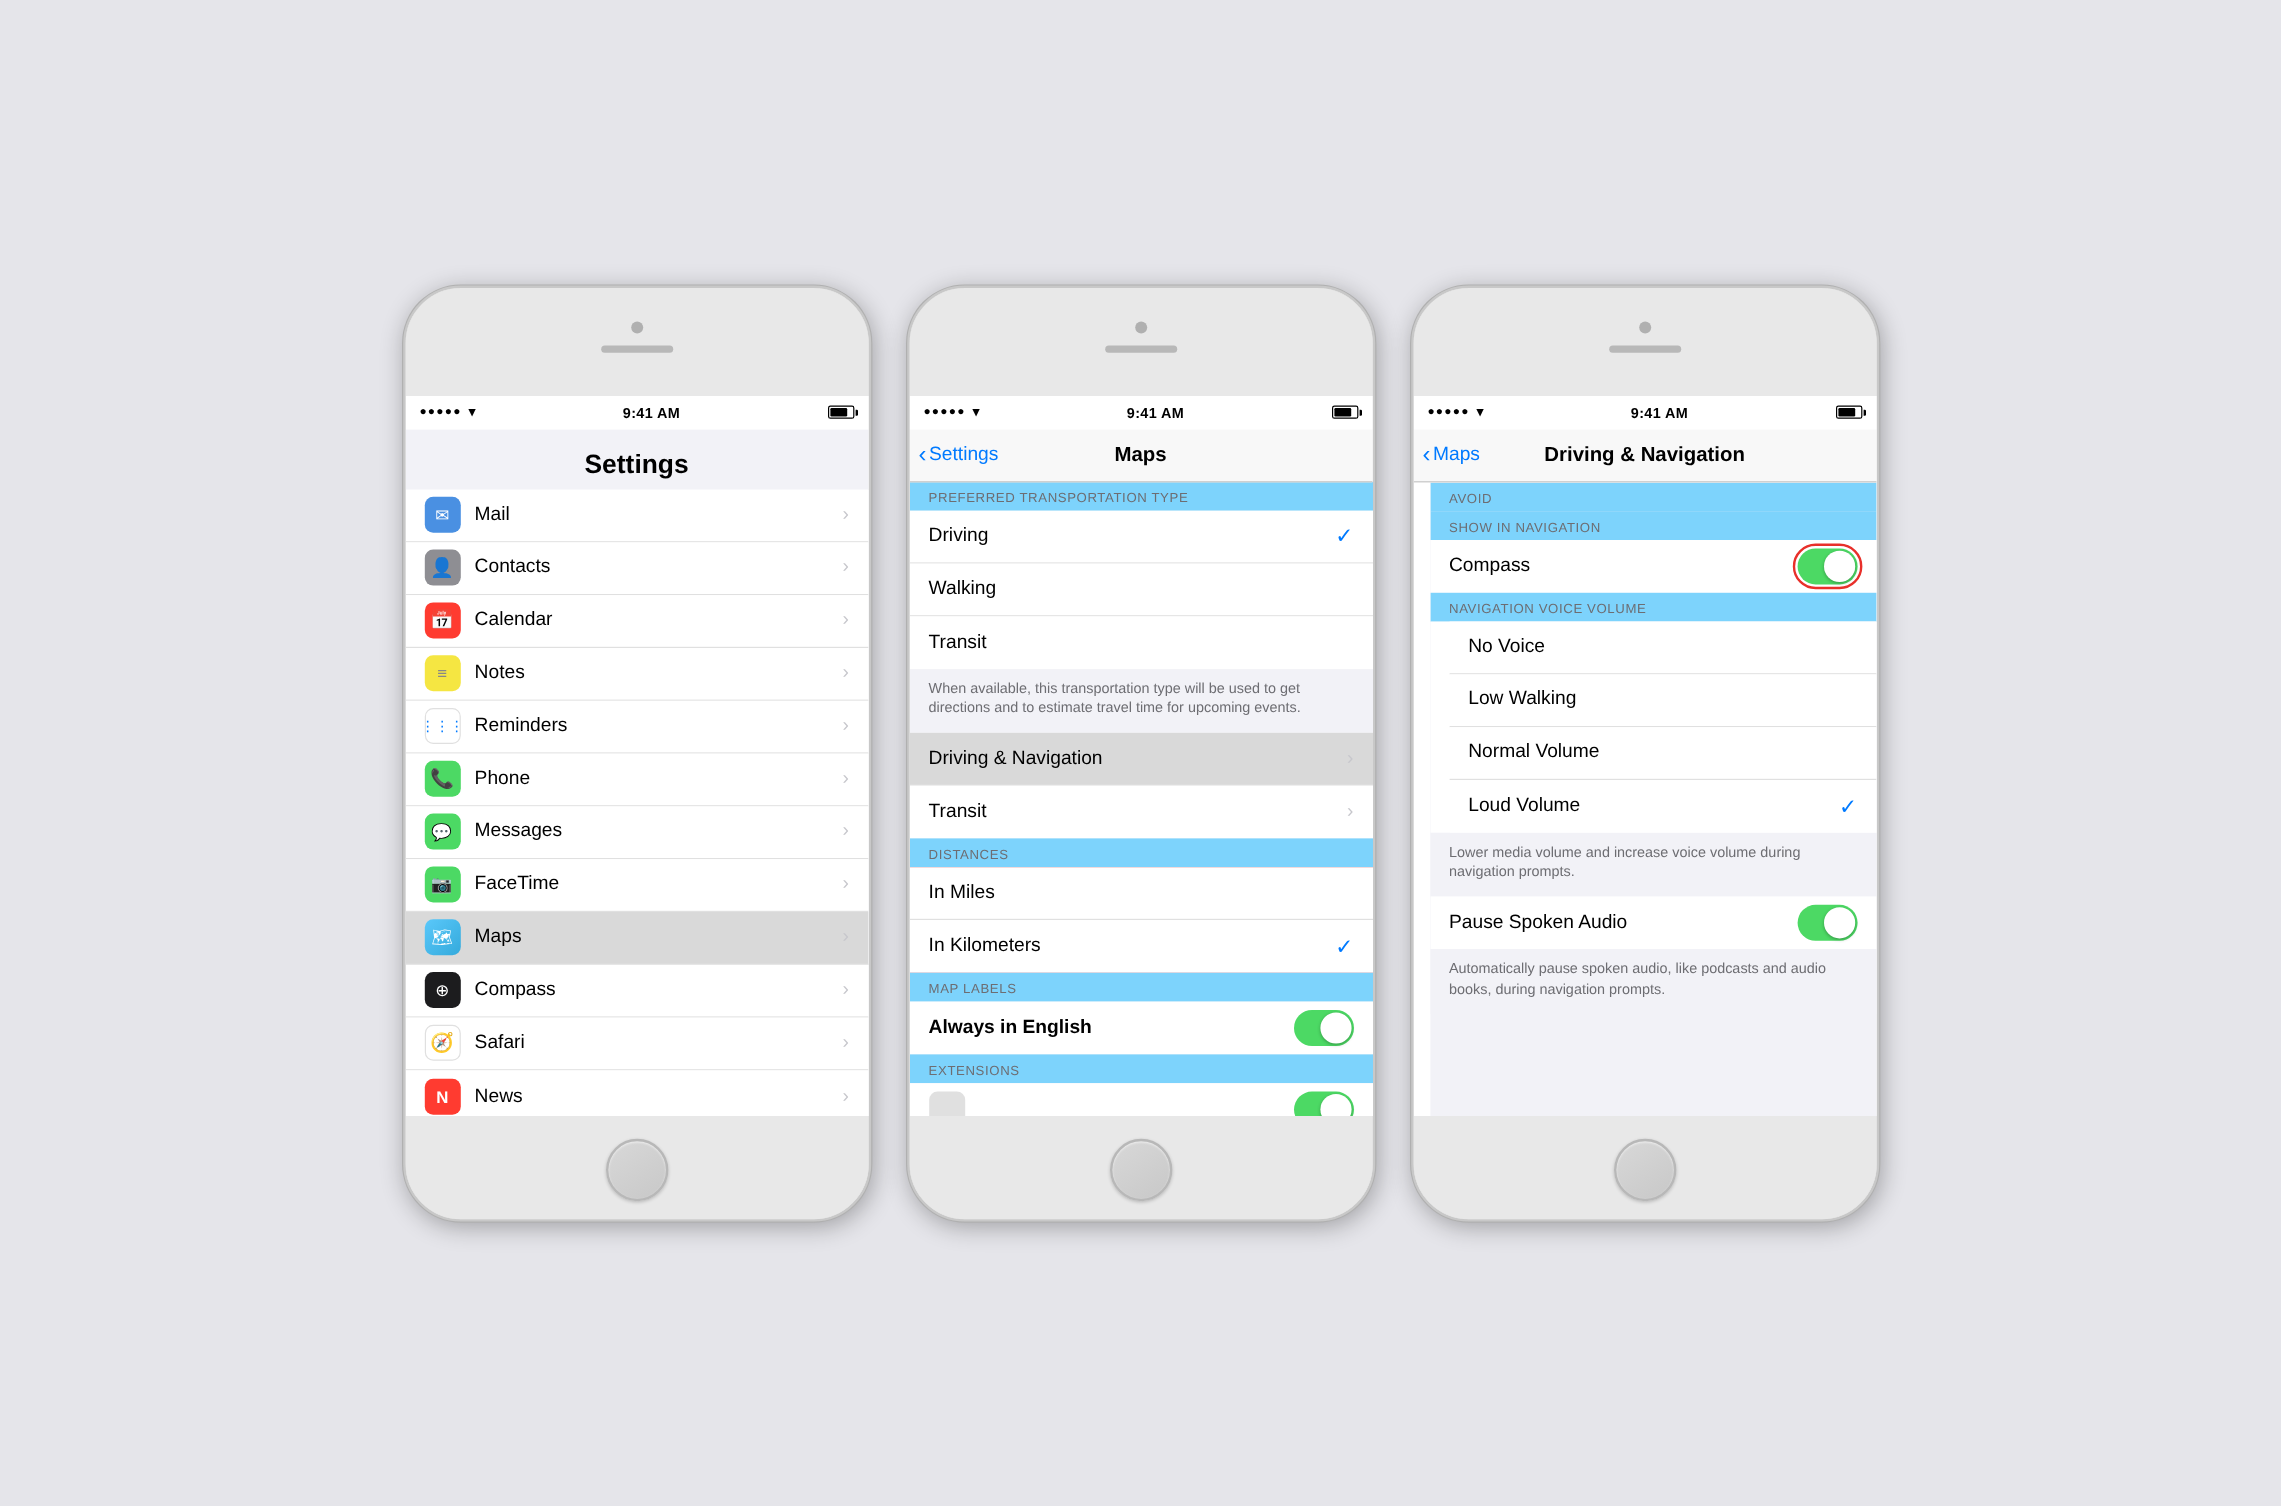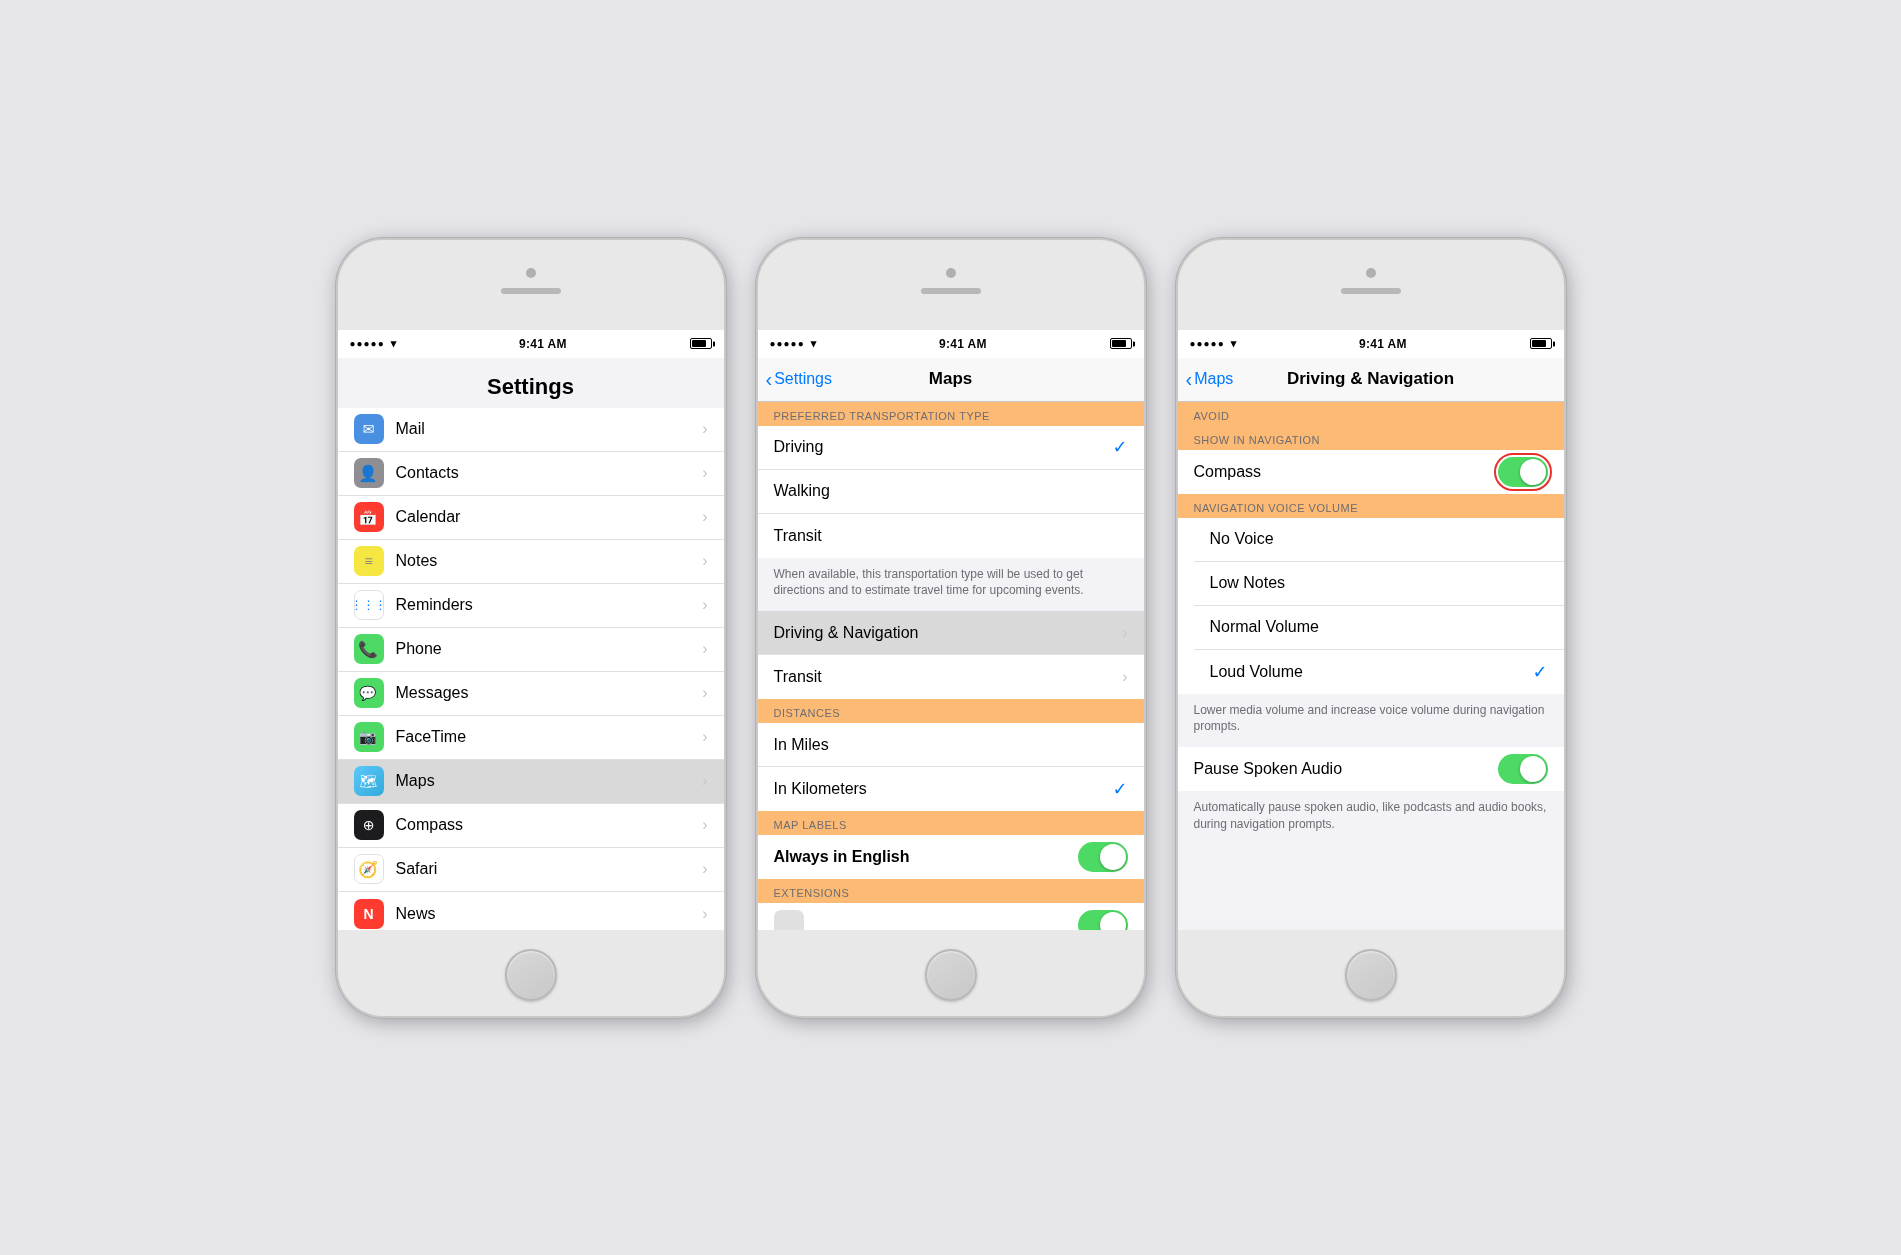--- a/index.html
+++ b/index.html
@@ -204,21 +204,21 @@
       height: calc(100% - 28px);
     }
 
     .section-header {
       font-size: 11px;
       font-weight: 400;
       color: #6d6d72;
       text-transform: uppercase;
       padding: 8px 16px 4px;
       letter-spacing: 0.5px;
-      background: #fdba74;
+      background: #7dd3fc;
     }
 
     .list-item {
       background: white;
       border-bottom: 0.5px solid #e0e0e0;
       display: flex;
       align-items: center;
       padding: 0 16px;
       height: 44px;
       gap: 12px;
@@ -320,20 +320,21 @@
     .toggle-highlighted {
       outline: 2px solid #e8302a;
       outline-offset: 2px;
     }
 
     
     .dnav-list {
       background: #f2f2f7;
       overflow-y: auto;
       height: calc(100% - 28px - 44px);
+      margin-left: 14px;
     }
 
     
     .item-highlighted {
       background: #d9d9d9;
     }
 
     .icon-mail { background: #4a90e2; }
     .icon-contacts { background: #7d7d7d; }
   </style>
@@ -610,21 +611,21 @@
             </div>
           </div>
         </div>
 
         <div class="section-header">NAVIGATION VOICE VOLUME</div>
         <div style="background:white;padding-left:16px;">
           <div class="transport-item">
             <span class="transport-item-label">No Voice</span>
           </div>
           <div class="transport-item">
-            <span class="transport-item-label">Low Notes</span>
+            <span class="transport-item-label">Low Walking</span>
           </div>
           <div class="transport-item">
             <span class="transport-item-label">Normal Volume</span>
           </div>
           <div class="transport-item" style="border-bottom:none;">
             <span class="transport-item-label">Loud Volume</span>
             <span class="list-item-check">✓</span>
           </div>
         </div>
         <div class="hint-text">Lower media volume and increase voice volume during navigation prompts.</div>

